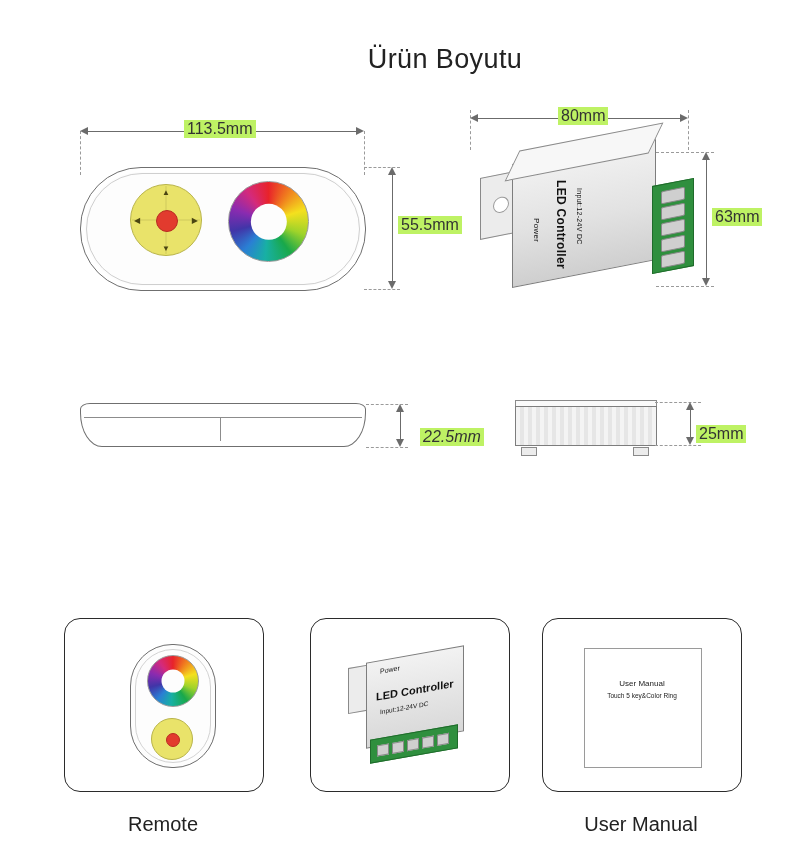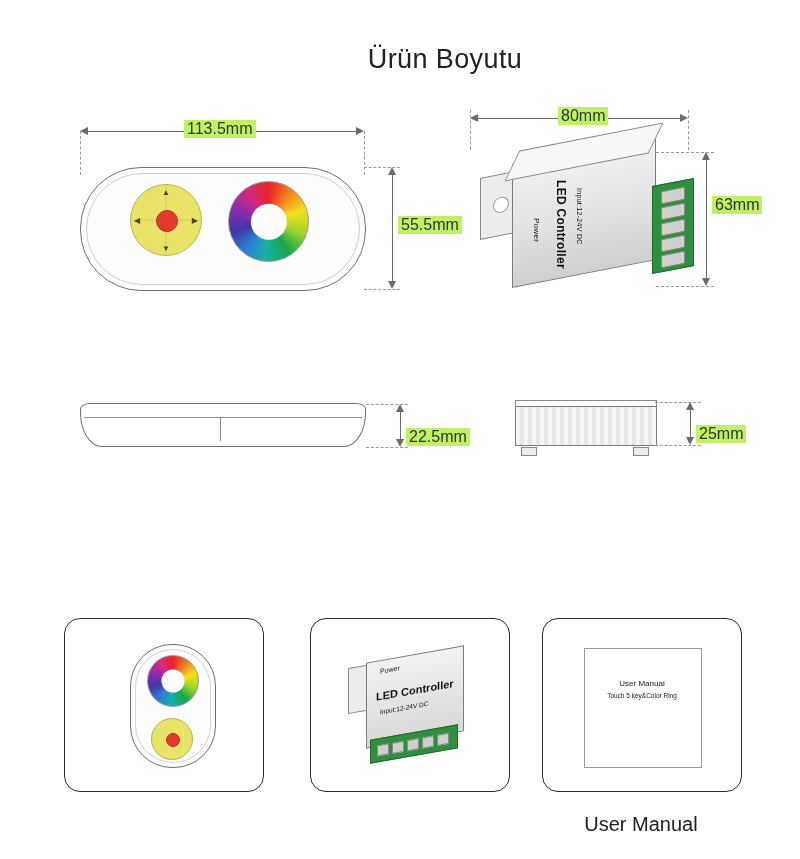--- a/index.html
+++ b/index.html
@@ -287,34 +287,34 @@
   <div class="dashed" style="left:656px;top:286px;width:58px;"></div>
 
   <div class="dimline h" style="left:474px;top:118px;width:210px;"></div>
   <div class="arrow left" style="left:470px;top:114px;"></div>
   <div class="arrow right" style="left:680px;top:114px;"></div>
   <div class="dimtext" style="left:558px;top:107px;">80mm</div>
 
   <div class="dimline v" style="left:706px;top:156px;height:126px;"></div>
   <div class="arrow up" style="left:702px;top:152px;"></div>
   <div class="arrow down" style="left:702px;top:278px;"></div>
-  <div class="dimtext" style="left:712px;top:196px;">63mm</div>
+  <div class="dimtext" style="left:712px;top:208px;">63mm</div>
 
   <div id="remote-side">
     <div class="shell"></div>
     <div class="split"></div>
     <div class="notch"></div>
   </div>
 
   <div class="dashed" style="left:366px;top:404px;width:42px;"></div>
   <div class="dashed" style="left:366px;top:447px;width:42px;"></div>
   <div class="dimline v" style="left:400px;top:408px;height:35px;"></div>
   <div class="arrow up" style="left:396px;top:404px;"></div>
   <div class="arrow down" style="left:396px;top:439px;"></div>
-  <div class="dimtext" style="left:406px;top:428px;">22.5mm</div>
+  <div class="dimtext" style="left:420px;top:428px;font-style:italic;">22.5mm</div>
 
   <div id="ctrl-side">
     <div class="cs-top"></div>
     <div class="cs-body"></div>
     <div class="foot" style="left:6px;"></div>
     <div class="foot" style="right:6px;"></div>
   </div>
 
   <div class="dashed" style="left:655px;top:402px;width:46px;"></div>
   <div class="dashed" style="left:655px;top:445px;width:46px;"></div>
@@ -346,15 +346,16 @@
     </div>
     <div class="cc-text" id="cc-power">Power</div>
     <div class="cc-text" id="cc-name">LED Controller</div>
     <div class="cc-text" id="cc-input">Input:12-24V DC</div>
   </div>
 
   <div id="manual"></div>
   <div class="manual-text" id="manual-title">User Manual</div>
   <div class="manual-text" id="manual-sub">Touch 5 key&amp;Color Ring</div>
 
+  <div class="card-label" id="label-1">Remote</div>
   <div class="card-label" id="label-3">User Manual</div>
 
 </div>
 
 </body></html>

